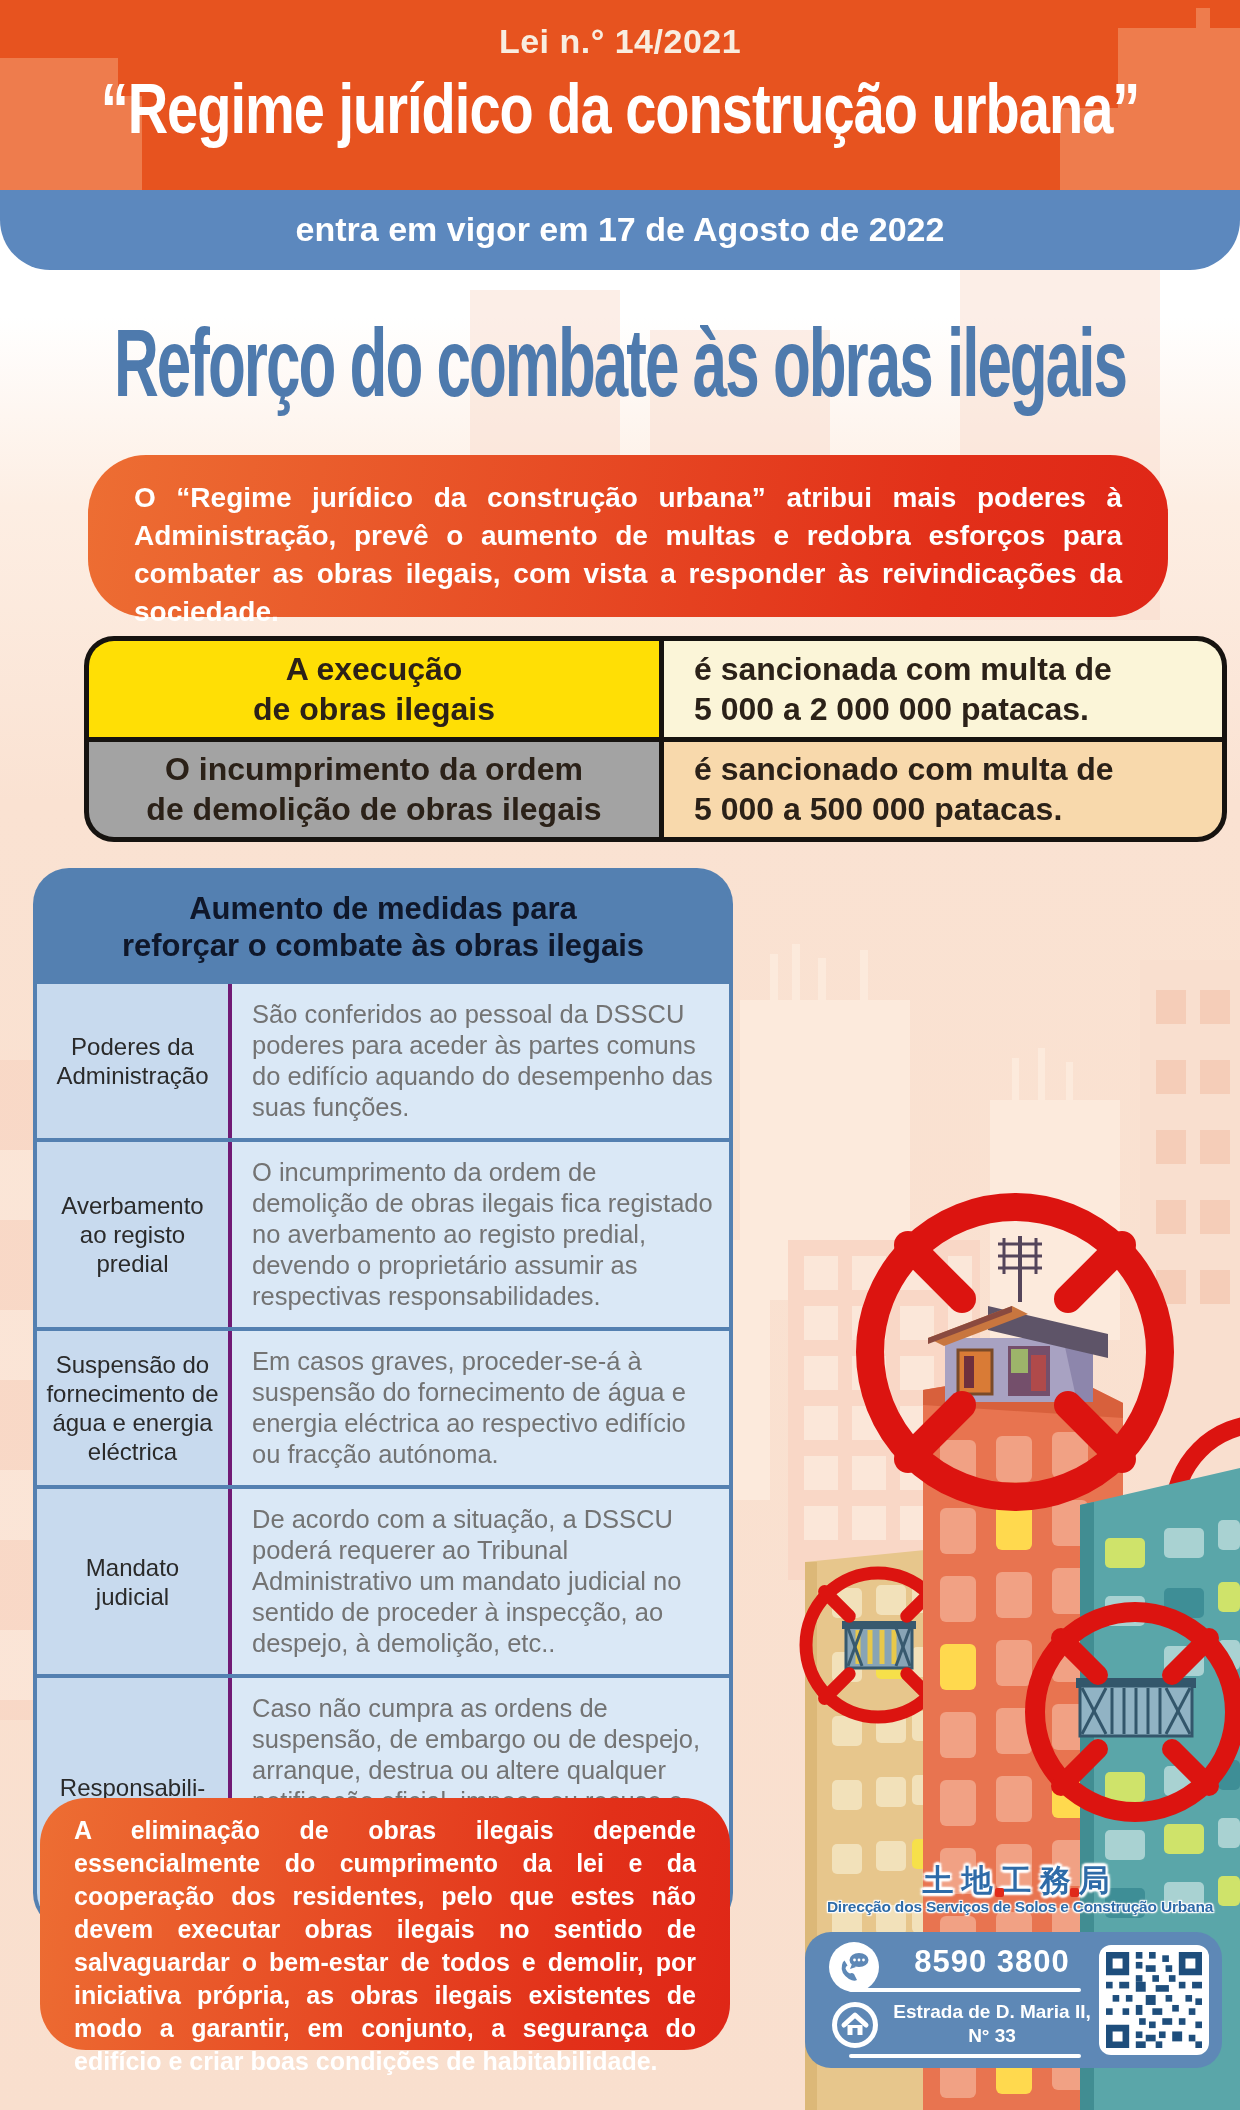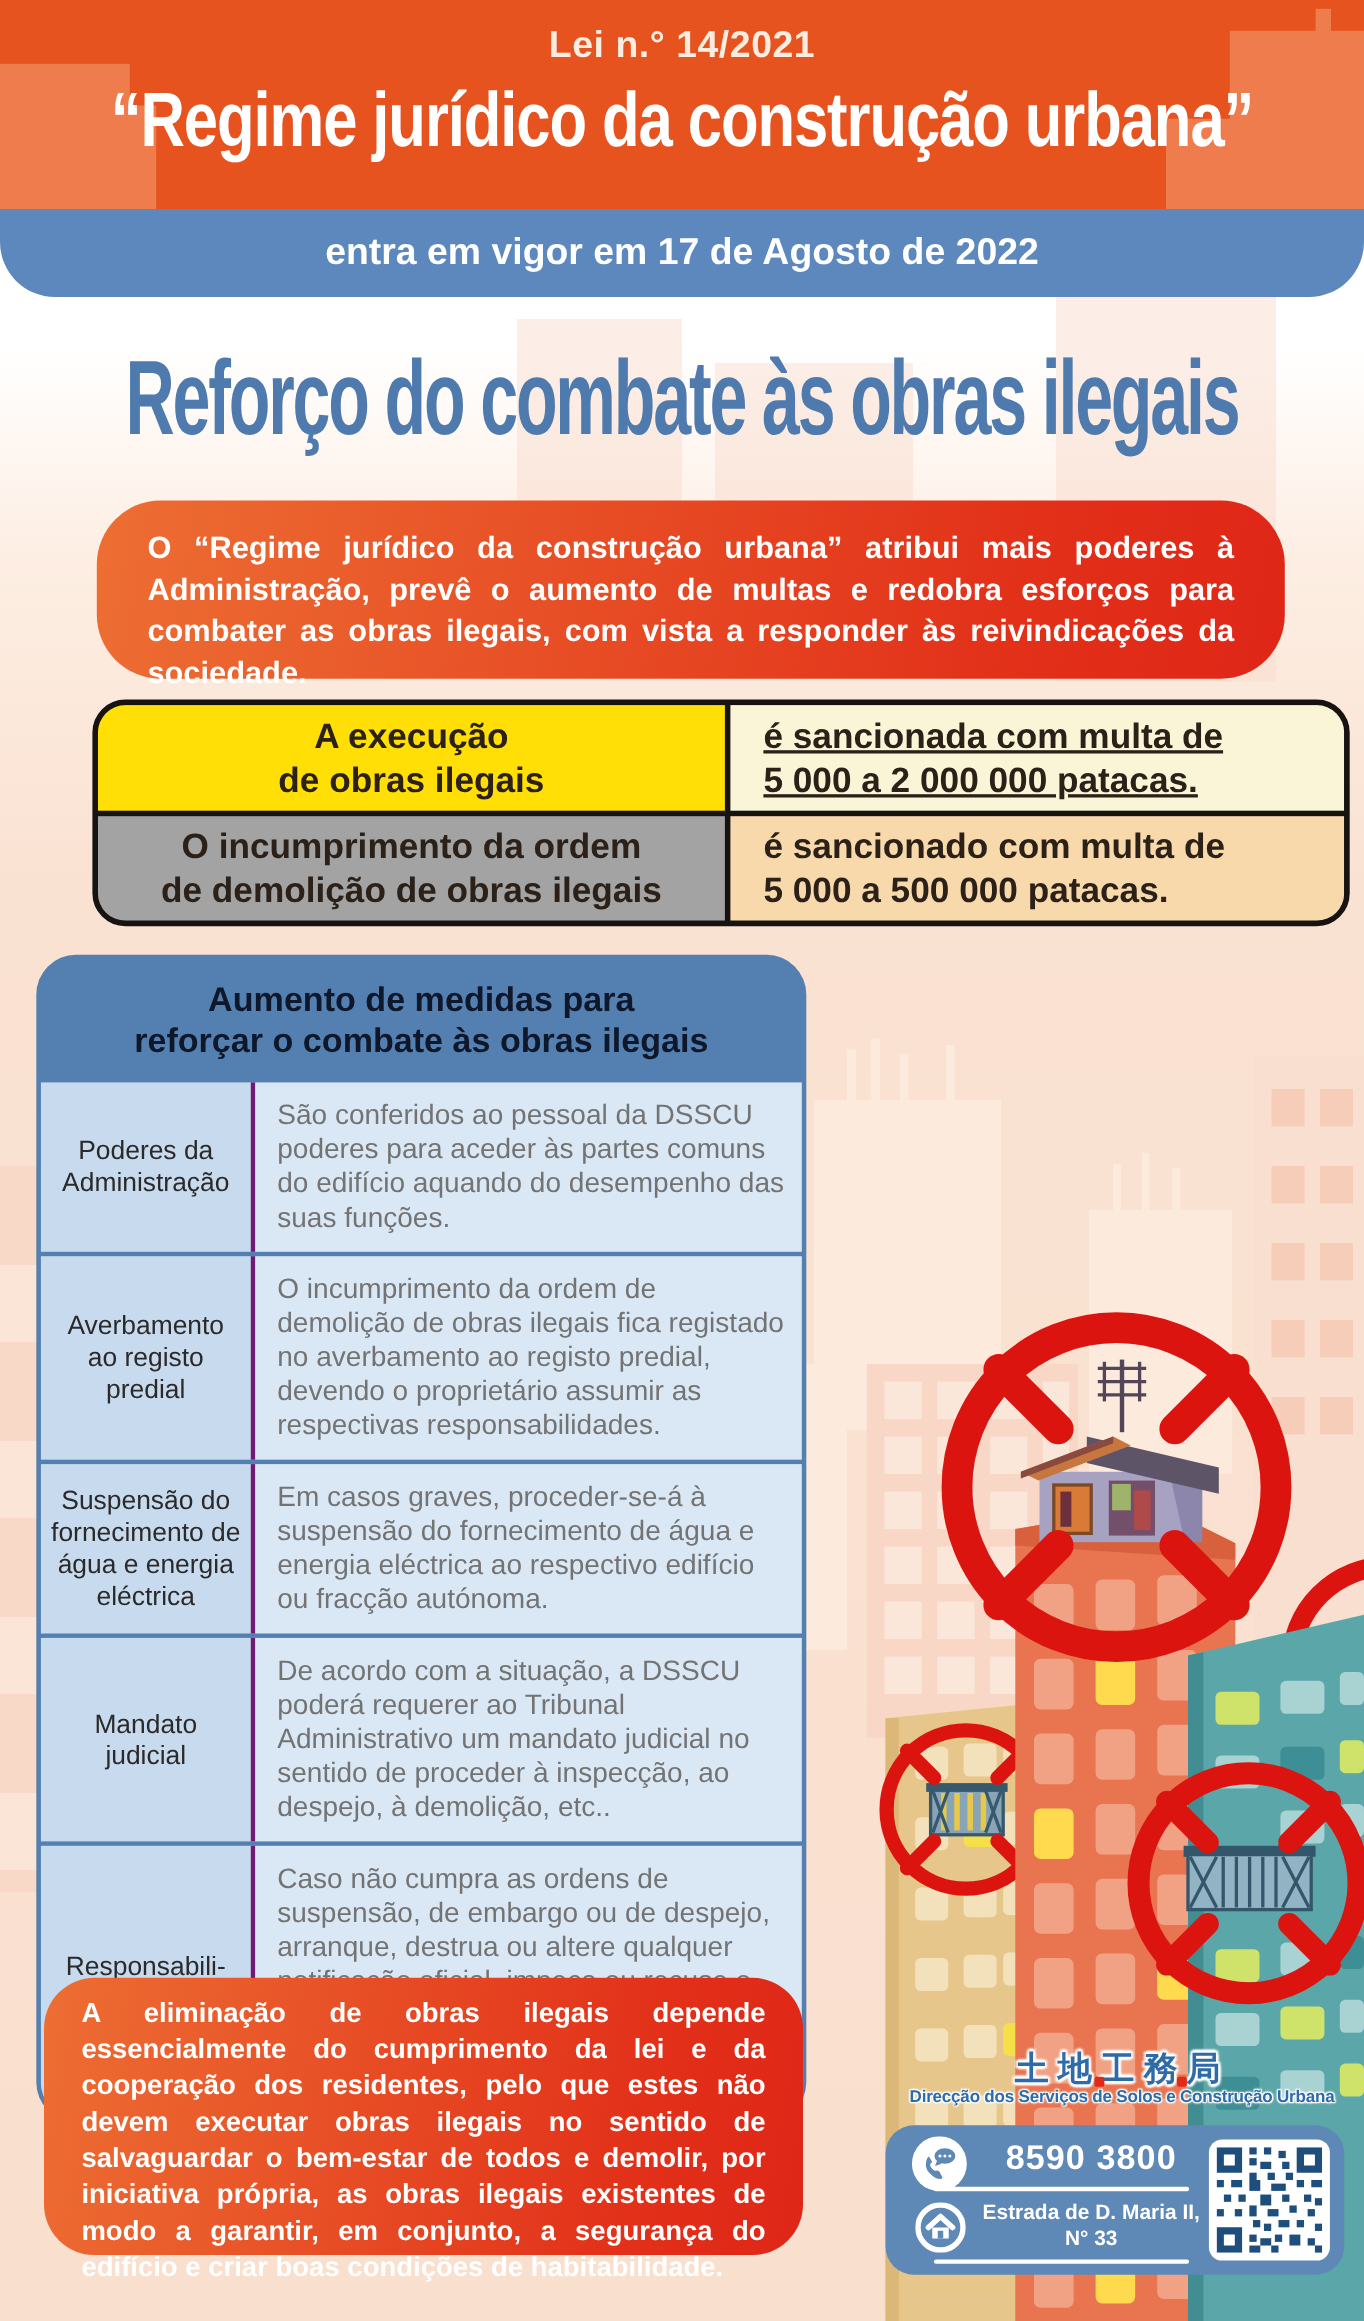--- a/index.html
+++ b/index.html
@@ -43,21 +43,21 @@
 
   
   .fines{left:52px;top:636px;width:1133px;height:196px;border:5px solid #161310;
     border-radius:30px;overflow:hidden;display:grid;
     grid-template-columns:570px 1fr;grid-template-rows:1fr 1fr;background:#161310;grid-gap:5px;margin-left:32px;}
   .fines .cell{display:flex;flex-direction:column;justify-content:center;
     font-weight:bold;font-size:32px;line-height:40px;color:#2b2118;white-space:pre-line;}
   .fines .offence{text-align:center;}
   .fines .penalty{padding-left:30px;}
   .c-yellow{background:#ffdf05;}
-  .c-cream{background:#fbf5d8;text-decoration:underline;}
+  .c-cream{background:#fbf5d8;}
   .c-orange{background:#a3a3a3;}
   .c-peach{background:#f8d9ac;}
 
   
   .measures{left:37px;top:872px;width:692px;border-radius:32px;overflow:hidden;
     background:#5480b1;box-shadow:0 0 0 4px #5480b1;}
   .m-header{background:#5480b1;color:#0f172a;font-weight:bold;font-size:31px;line-height:37px;
     text-align:center;padding:18px 10px 16px;white-space:pre-line;}
   .m-row{display:flex;border-top:4px solid #5480b1;}
   .m-label{width:195px;background:#c8daee;display:flex;align-items:center;justify-content:center;

